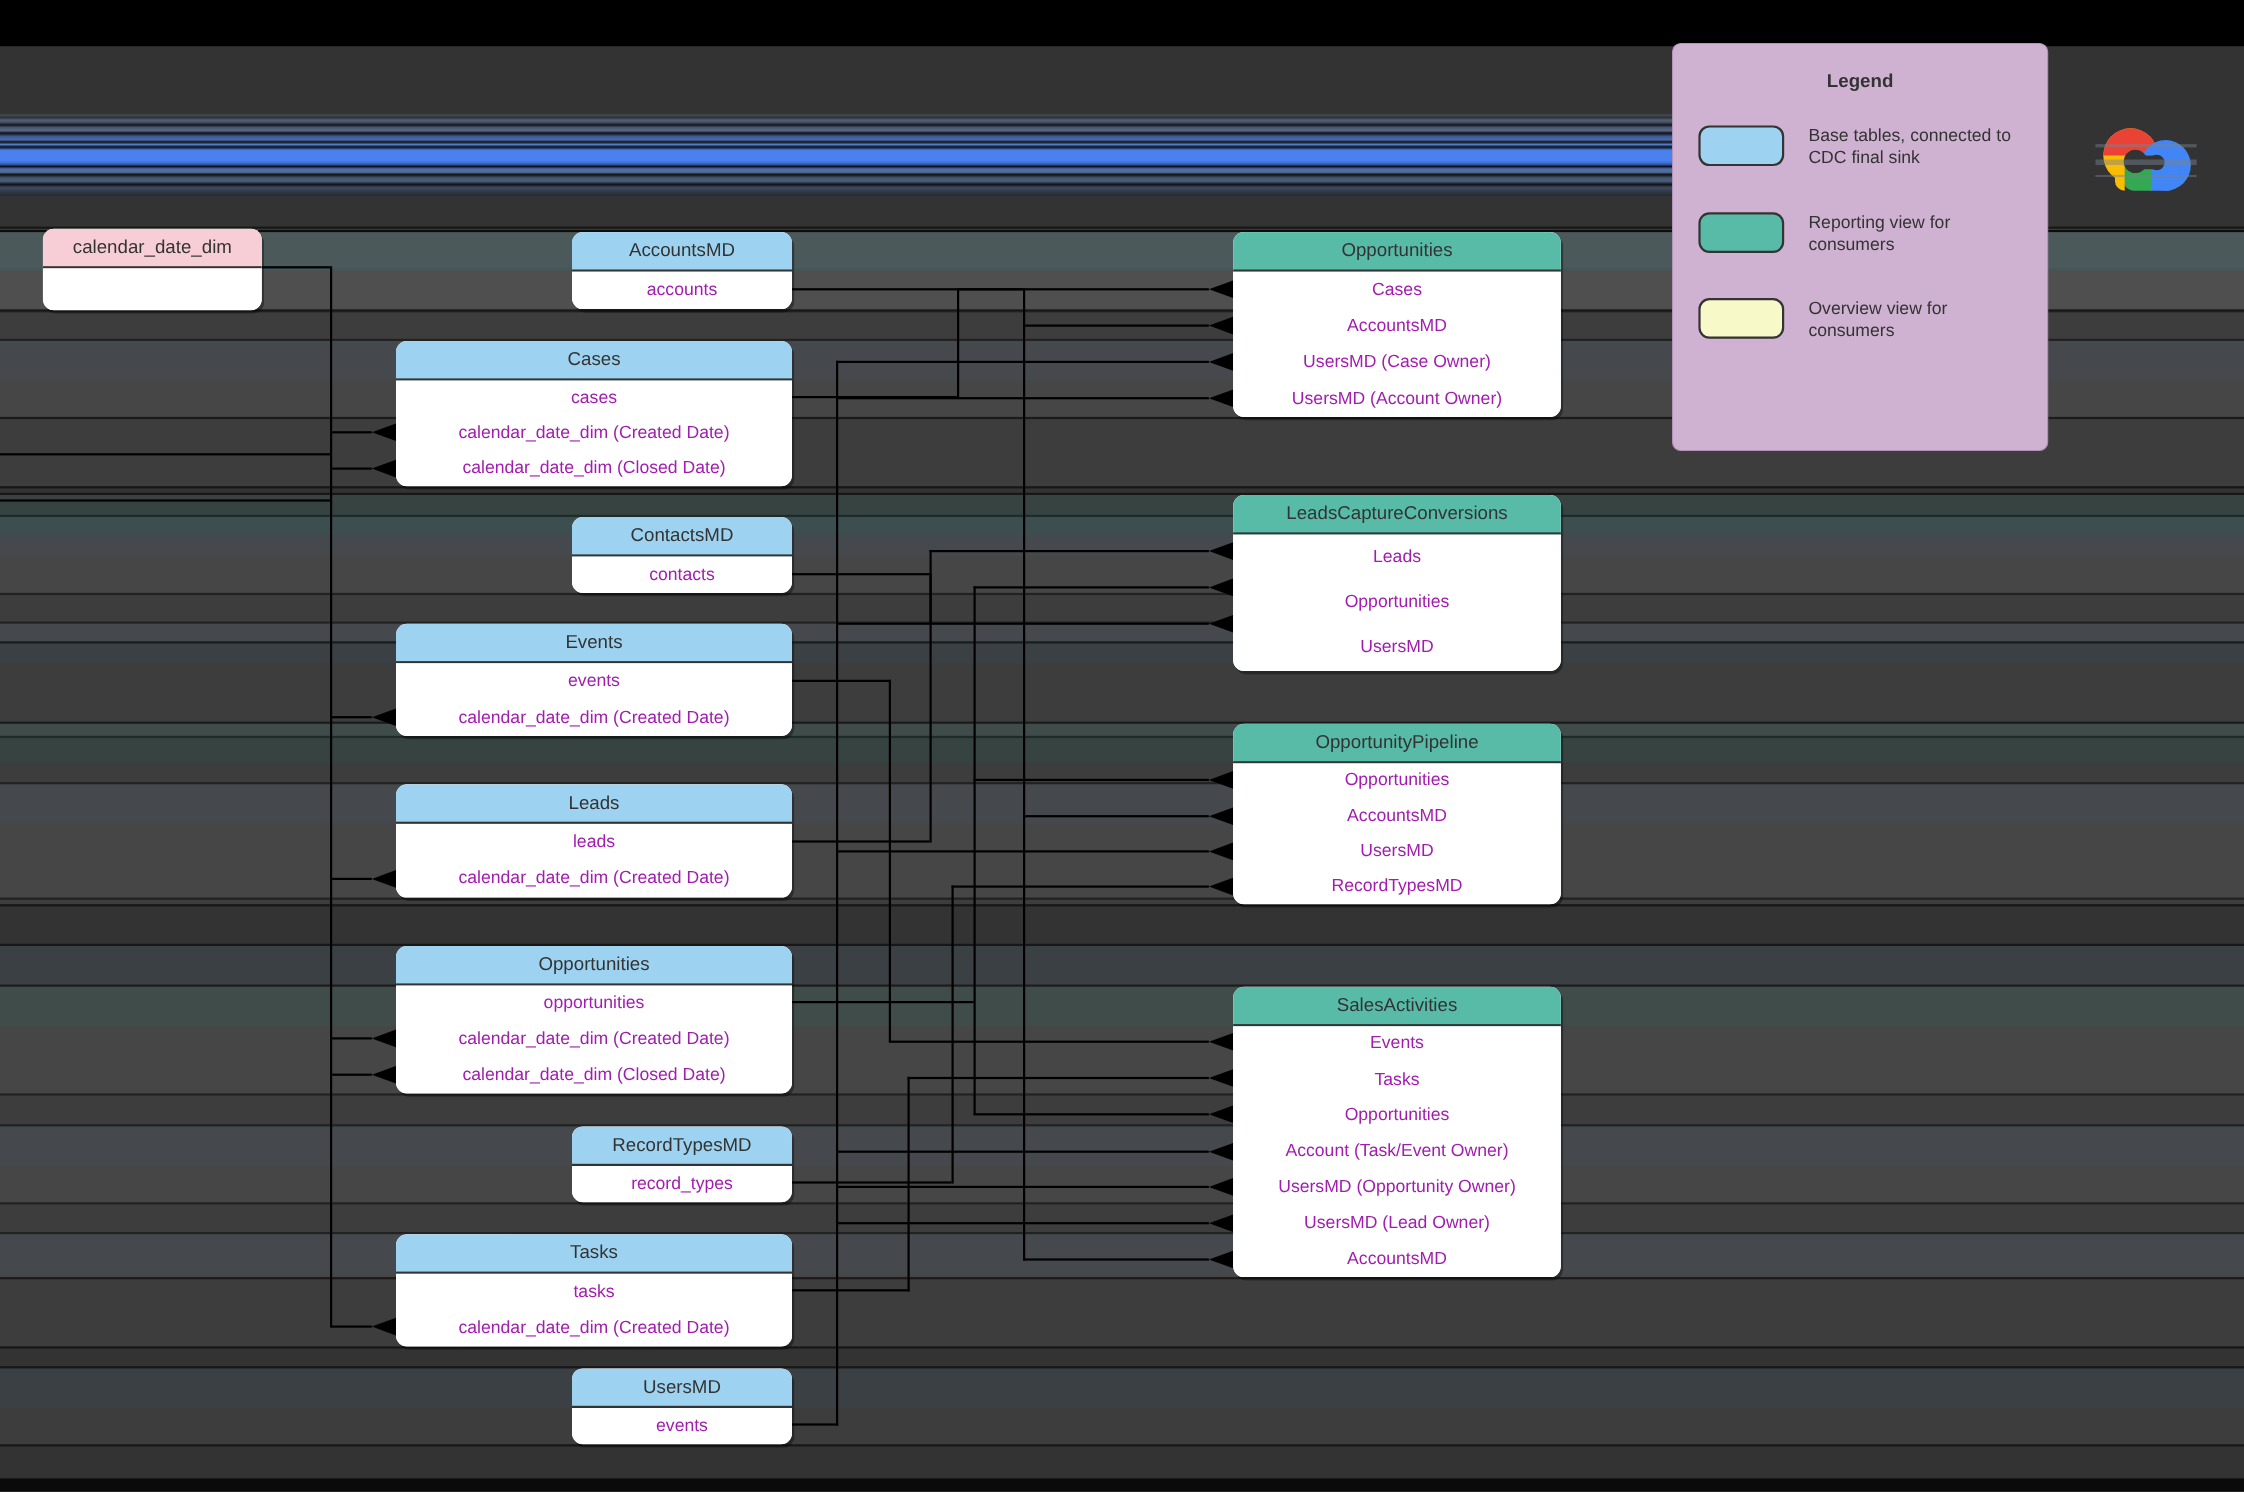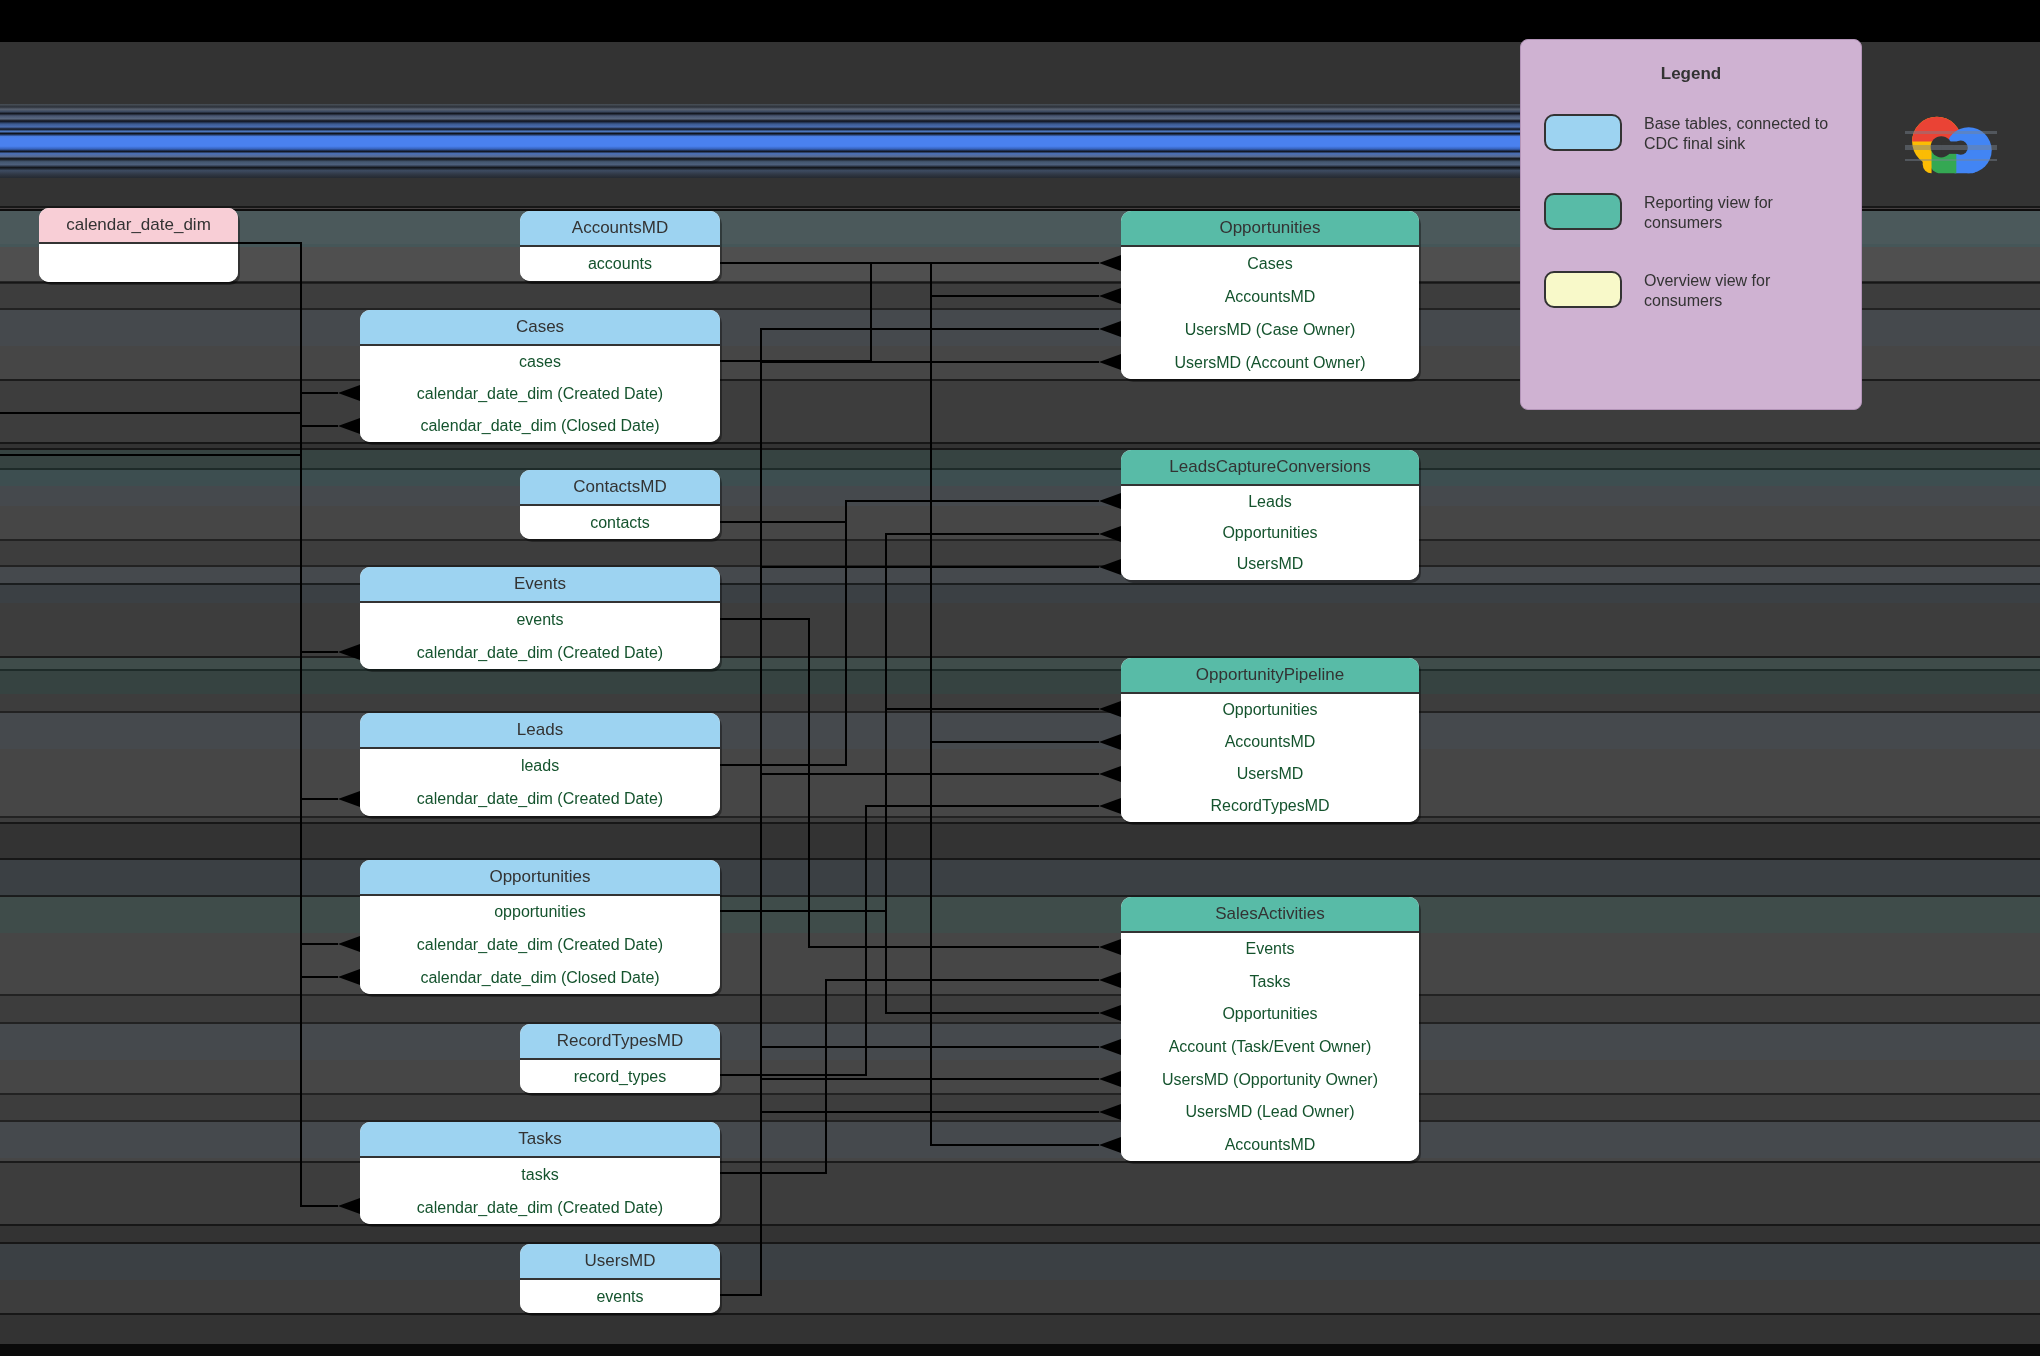--- a/index.html
+++ b/index.html
@@ -52,21 +52,21 @@
     font-size:17px;color:#333;
     border-bottom:2px solid #333;
     box-sizing:border-box;
   }
   .table.base  .thead{background:#9dd3f1;}
   .table.reporting .thead{background:#58bba7;}
   .table.common .thead{background:#f8ced6;}
   .tbody{flex:1;display:flex;flex-direction:column;background:#fff;}
   .trow{
     flex:1;display:flex;align-items:center;justify-content:center;
-    font-size:16px;color:#14532d;white-space:nowrap;
+    font-size:16px;color:#a21caf;white-space:nowrap;
   }
   
   #legend{
     left:1520px;top:39px;width:342px;height:371px;z-index:7;
     background:#cfb2d2;border:1px solid #b394b8;border-radius:8px;
     box-sizing:border-box;
   }
   #legend-title{
     position:absolute;left:0;top:24px;width:100%;
     text-align:center;font-size:17px;font-weight:bold;color:#333;
@@ -313,21 +313,21 @@
 <div class="table reporting" style="left:1121px;top:211px;width:298px;height:168px;">
   <div class="thead">Opportunities</div>
   <div class="tbody">
     <div class="trow">Cases</div>
     <div class="trow">AccountsMD</div>
     <div class="trow">UsersMD (Case Owner)</div>
     <div class="trow">UsersMD (Account Owner)</div>
   </div>
 </div>
 
-<div class="table reporting" style="left:1121px;top:450px;width:298px;height:130px;">
+<div class="table reporting" style="left:1121px;top:450px;width:298px;height:160px;">
   <div class="thead">LeadsCaptureConversions</div>
   <div class="tbody">
     <div class="trow">Leads</div>
     <div class="trow">Opportunities</div>
     <div class="trow">UsersMD</div>
   </div>
 </div>
 
 <div class="table reporting" style="left:1121px;top:658px;width:298px;height:164px;">
   <div class="thead">OpportunityPipeline</div>

